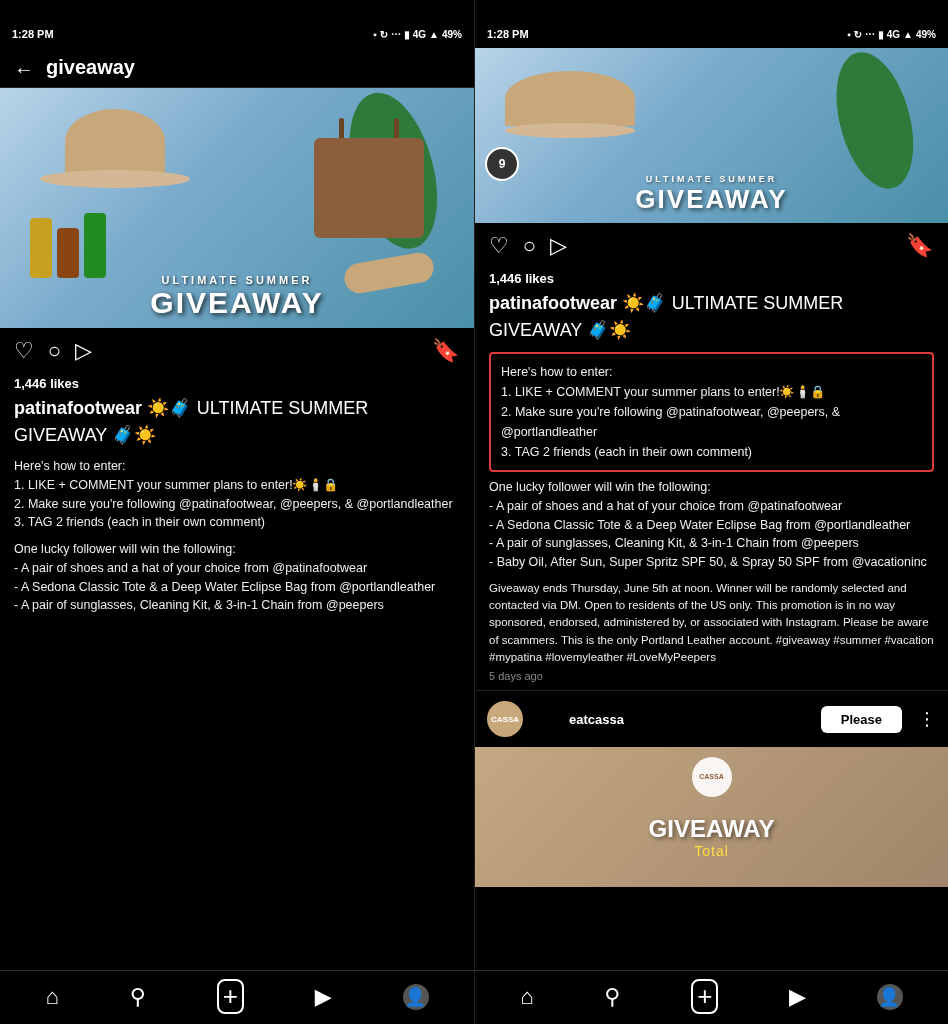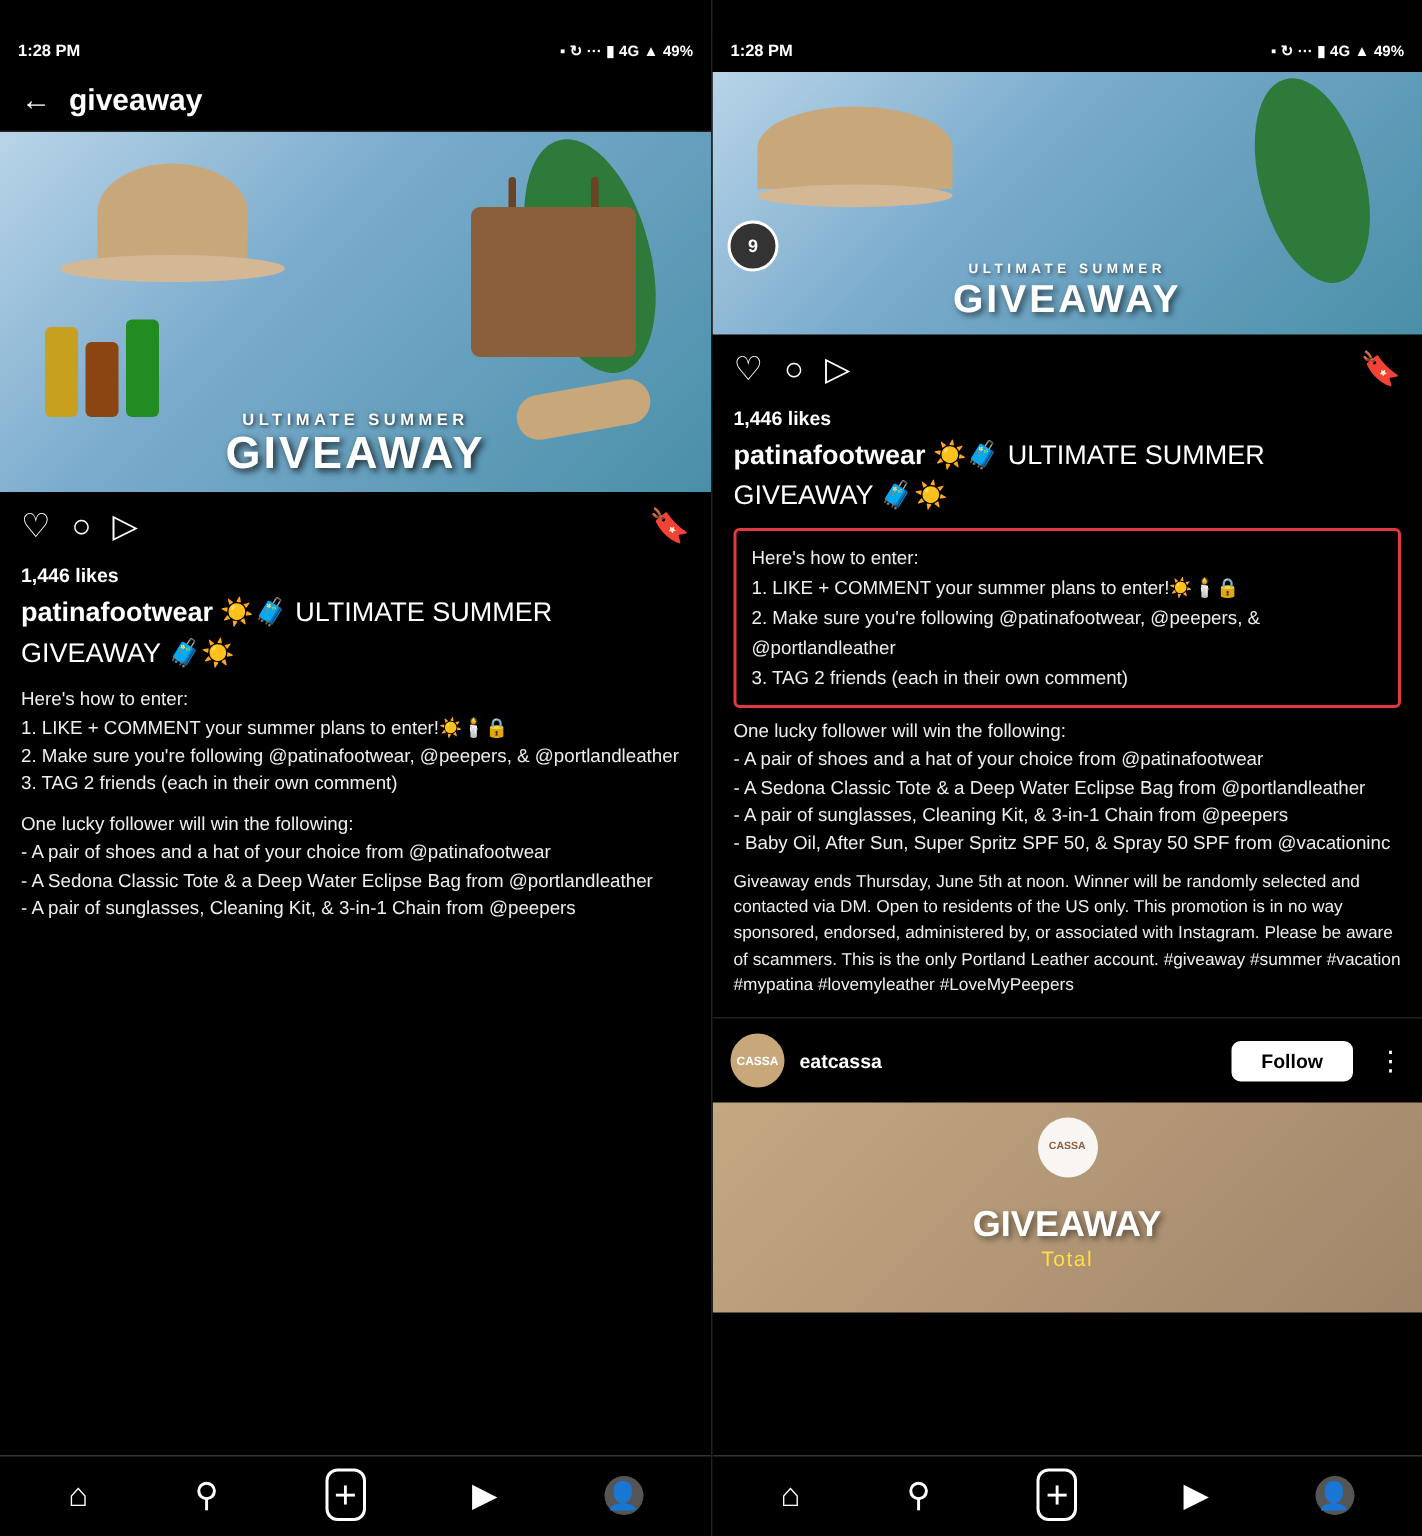--- a/index.html
+++ b/index.html
@@ -367,20 +367,21 @@
       font-weight: 700;
       color: #fff;
       flex-shrink: 0;
     }
 
     .commenter-name {
       flex: 1;
       color: #fff;
       font-size: 13px;
       font-weight: 600;
+      margin-left: 36px;
     }
 
     .follow-btn {
       background: #fff;
       color: #000;
       border: none;
       border-radius: 6px;
       padding: 6px 20px;
       font-size: 13px;
       font-weight: 700;
@@ -572,28 +573,29 @@
       <div class="entry-box" style="white-space:pre-line;">Here's how to enter:
 1. LIKE + COMMENT your summer plans to enter!☀️🕯️🔒
 2. Make sure you're following @patinafootwear, @peepers, &amp; @portlandleather
 3. TAG 2 friends (each in their own comment)</div>
       <div class="caption-body" style="white-space:pre-line; margin-bottom:8px;">One lucky follower will win the following:
 - A pair of shoes and a hat of your choice from @patinafootwear
 - A Sedona Classic Tote &amp; a Deep Water Eclipse Bag from @portlandleather
 - A pair of sunglasses, Cleaning Kit, &amp; 3-in-1 Chain from @peepers
 - Baby Oil, After Sun, Super Spritz SPF 50, &amp; Spray 50 SPF from @vacationinc</div>
       <div class="caption-body" style="font-size:11.5px; white-space:pre-line; margin-bottom:4px;">Giveaway ends Thursday, June 5th at noon. Winner will be randomly selected and contacted via DM. Open to residents of the US only. This promotion is in no way sponsored, endorsed, administered by, or associated with Instagram. Please be aware of scammers. This is the only Portland Leather account. #giveaway #summer #vacation #mypatina #lovemyleather #LoveMyPeepers</div>
+      <div class="time-ago">5 days ago</div>
     </div>
 
     <div class="comment-row">
       <div class="commenter-avatar">
         <span style="font-size:8px;">CASSA</span>
       </div>
       <span class="commenter-name">eatcassa</span>
-      <button class="follow-btn">Follow</button>
+      <button class="follow-btn">Please</button>
       <span class="more-btn">⋮</span>
     </div>
 
     <div class="next-post-preview" style="height:140px; background:linear-gradient(135deg, #c4a882 0%, #a0856a 100%); display:flex; flex-direction:column; align-items:center; justify-content:center; position:relative; overflow:hidden;">
 
       <div style="position:absolute; top:10px; left:50%; transform:translateX(-50%); background:rgba(255,255,255,0.9); border-radius:50%; width:40px; height:40px; display:flex; align-items:center; justify-content:center; font-size:7px; font-weight:700; color:#8B5E3C; text-align:center; line-height:1.2;">CASSA</div>
       <div style="font-size:24px; font-weight:900; color:#fff; text-shadow:2px 2px 4px rgba(0,0,0,0.5); margin-top:40px;">GIVEAWAY</div>
       <div style="font-size:14px; font-weight:400; color:#ffdd44; letter-spacing:1px;">Total</div>
     </div>
   </div>

